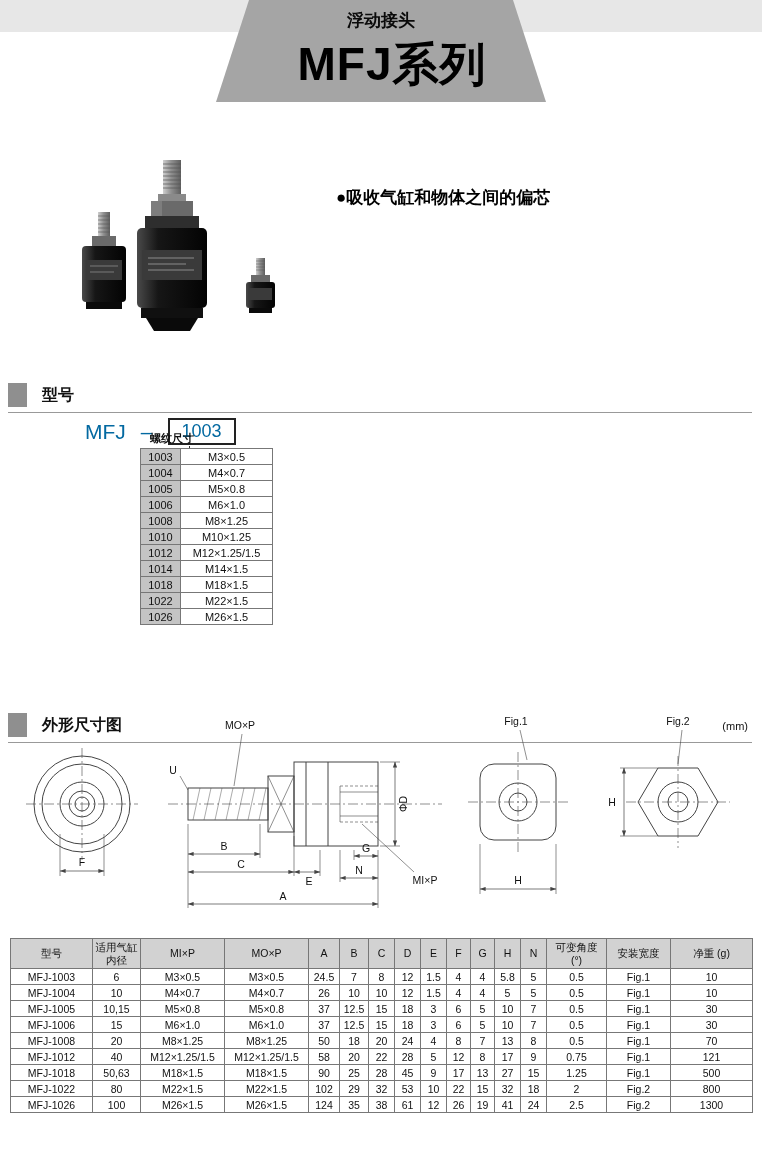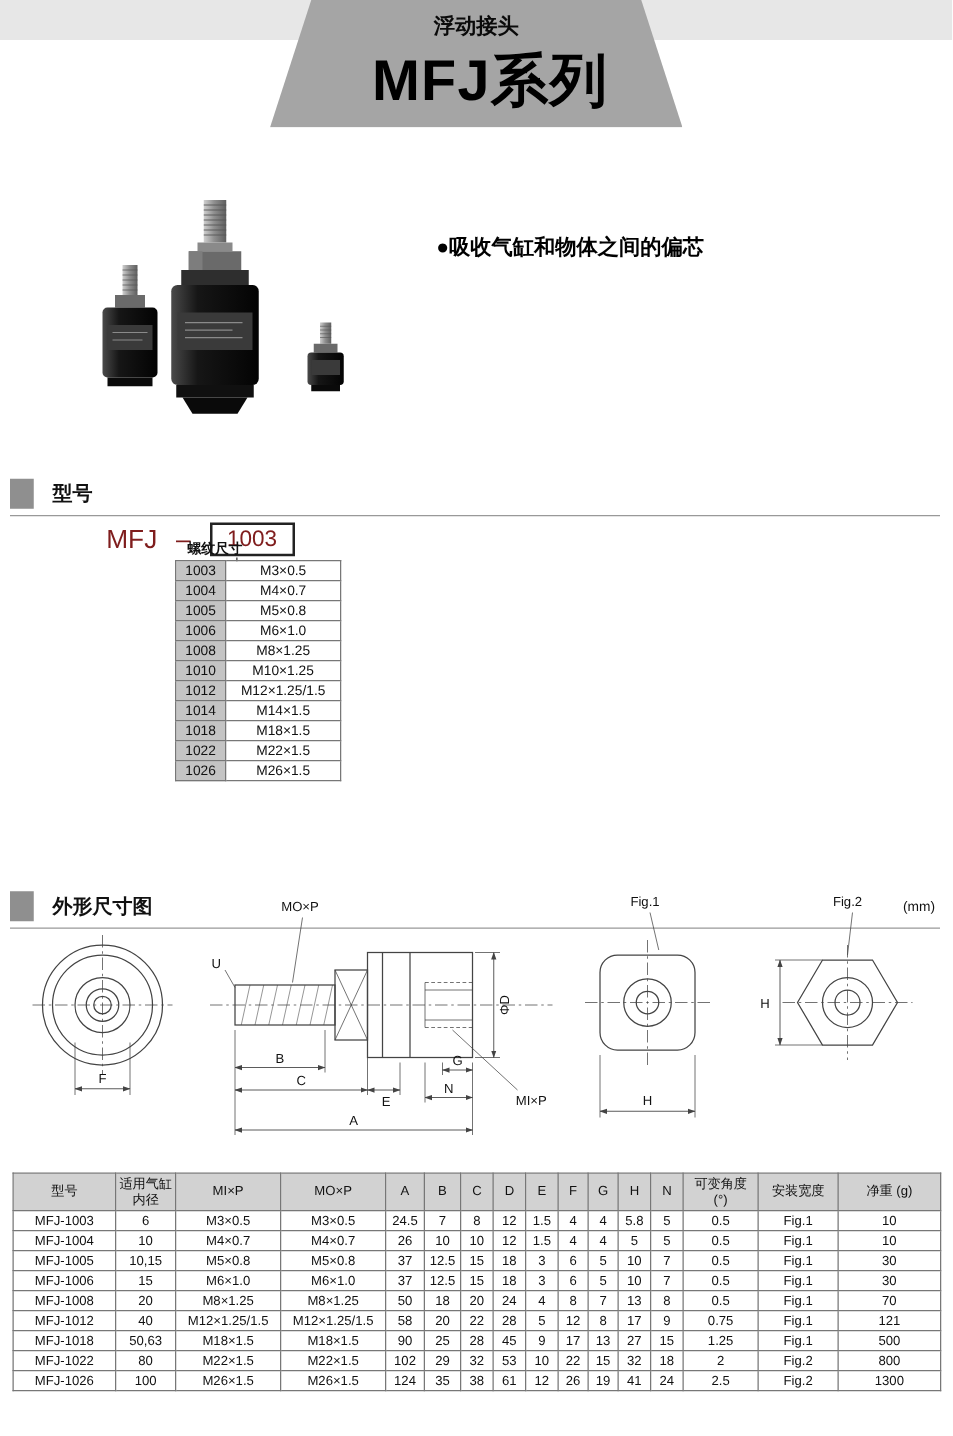--- a/index.html
+++ b/index.html
@@ -11,32 +11,32 @@
   .hdr-band { position:absolute; top:0; left:0; width:100%; height:32px; background:#e7e7e7; }
   .hdr-trap { position:absolute; top:0; left:216px; width:330px; height:102px; background:#a5a5a5;
               clip-path:polygon(10% 0, 90% 0, 100% 100%, 0 100%); }
   .hdr-sub { position:absolute; top:9px; left:0; width:100%; text-align:center;
              font-size:17px; font-weight:bold; color:#0a0a0a; }
   .hdr-title { position:absolute; top:34px; left:0; width:100%; text-align:center;
                font-size:46px; font-weight:bold; letter-spacing:1px; color:#000;margin-left:11px; }
 
   
   .photo { position:absolute; left:66px; top:150px; width:260px; height:200px; }
-  .bullet { position:absolute; left:349px; top:186px; font-size:17px; font-weight:bold; color:#000; }
+  .bullet { position:absolute; left:336px; top:186px; font-size:17px; font-weight:bold; color:#000; }
 
   
   .sec { position:absolute; left:0; width:762px; height:34px; }
   .sec-sq { position:absolute; left:8px; top:1px; width:19px; height:24px; background:#8f8f8f; }
   .sec-h { position:absolute; left:42px; top:3px; font-size:16px; font-weight:bold; }
   .sec-line { position:absolute; left:8px; right:10px; top:30px; border-top:1px solid #999; }
   .sec-unit { position:absolute; right:14px; top:8px; font-size:11px; }
 
   
   .builder { position:absolute; left:85px; top:418px; display:flex; align-items:center; gap:15px;
-             font-size:21px; color:#7f1d1d; }
+             font-size:21px; color:#0369a1; }
   .code-box { border:2px solid #222; padding:1px 12px; font-size:18px; }
   .connector { position:absolute; left:189px; top:446px; height:9px; width:0; border-left:1px solid #333; }
 
   .thread-wrap { position:absolute; left:140px; top:431px; }
   .thread-label { font-size:11px; font-weight:bold; margin:0 0 2px 10px; }
   .thread-table { border-collapse:collapse; font-size:11px; }
   .thread-table td { border:1px solid #777; text-align:center; padding:1px 4px; height:16px; }
   .thread-table td.code { background:#c4c4c4; width:40px; }
   .thread-table td.size { background:#fff; width:92px; }
 

